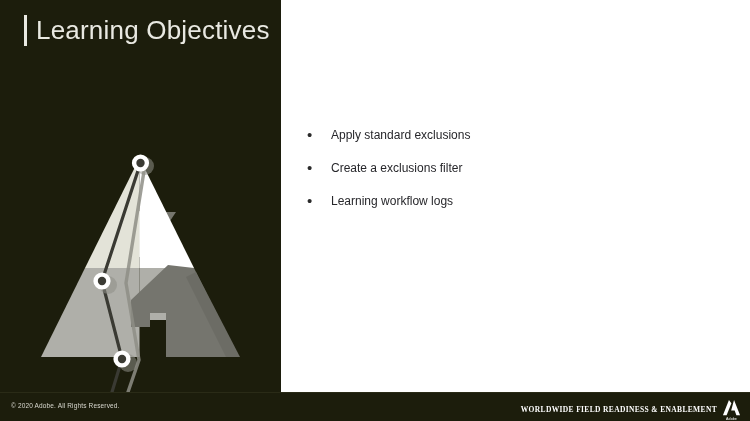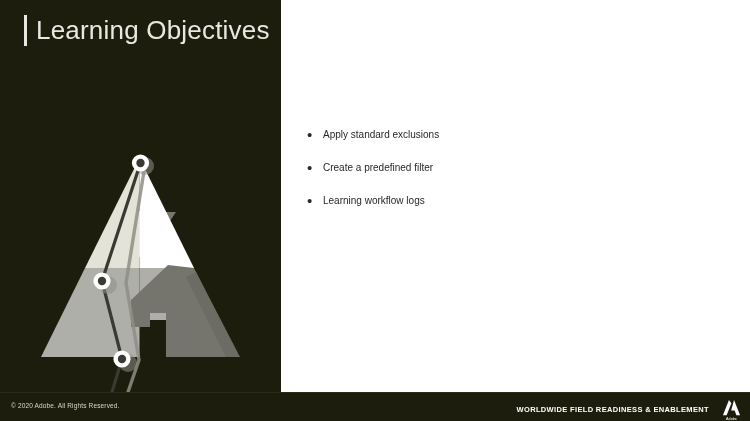--- a/index.html
+++ b/index.html
@@ -87,24 +87,25 @@
   .bullet-dot {
     width: 16px;
     flex: 0 0 16px;
     color: #2b2b2b;
     font-size: 15px;
     line-height: 22px;
     text-align: left;
   }
   .bullet-text {
     color: #27272b;
-    font-size: 10px;
+    font-size: 12px;
     line-height: 22px;
     font-weight: 400;
     white-space: nowrap;
+    margin-left: 8px;
   }
   
   #footer-bar {
     position: absolute;
     left: 0;
     top: 392px;
     width: 750px;
     height: 29px;
     background: #1c1d0c;
     border-top: 1px solid #2a2b17;
@@ -126,22 +127,23 @@
     display: flex;
     align-items: center;
   }
   #org-label {
     font-size: 7.5px;
     line-height: 12px;
     color: #ffffff;
     font-weight: 700;
     letter-spacing: 0.35px;
     white-space: nowrap;
-    margin-right: 12px;
+    margin-right: 4px;
     padding-top: 3px;
+    font-family: Liberation Serif, serif;
   }
   #adobe-logo {
     width: 21px;
     height: 21px;
     display: block;
   }
   #adobe-logo-text {
     position: absolute;
     right: 8px;
     bottom: 1px;
@@ -209,21 +211,21 @@
   <div id="content-panel">
     <div id="bullet-list">
 
       <div class="bullet-row">
         <span class="bullet-dot">•</span>
         <span class="bullet-text">Apply standard exclusions</span>
       </div>
 
       <div class="bullet-row">
         <span class="bullet-dot">•</span>
-        <span class="bullet-text">Create a predefined filter</span>
+        <span class="bullet-text">Create a exclusions filter</span>
       </div>
 
       <div class="bullet-row">
         <span class="bullet-dot">•</span>
         <span class="bullet-text">Learning workflow logs</span>
       </div>
 
     </div>
   </div>
 

